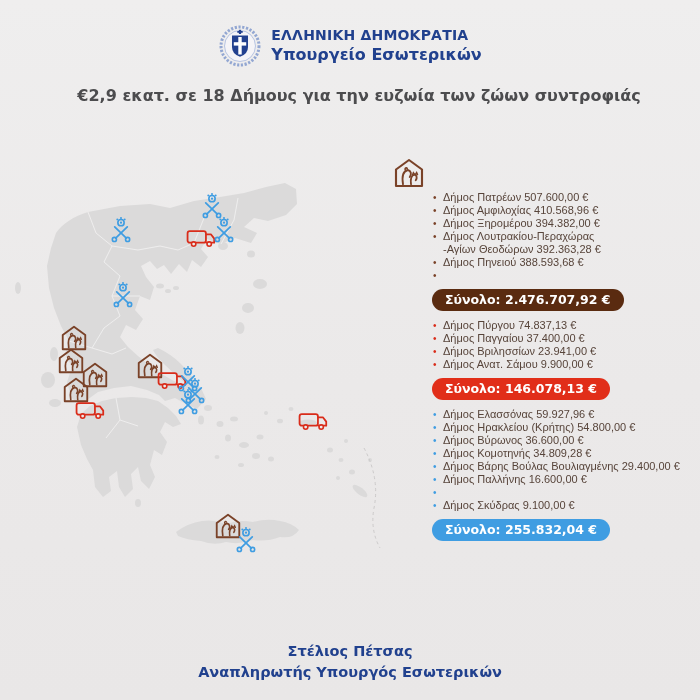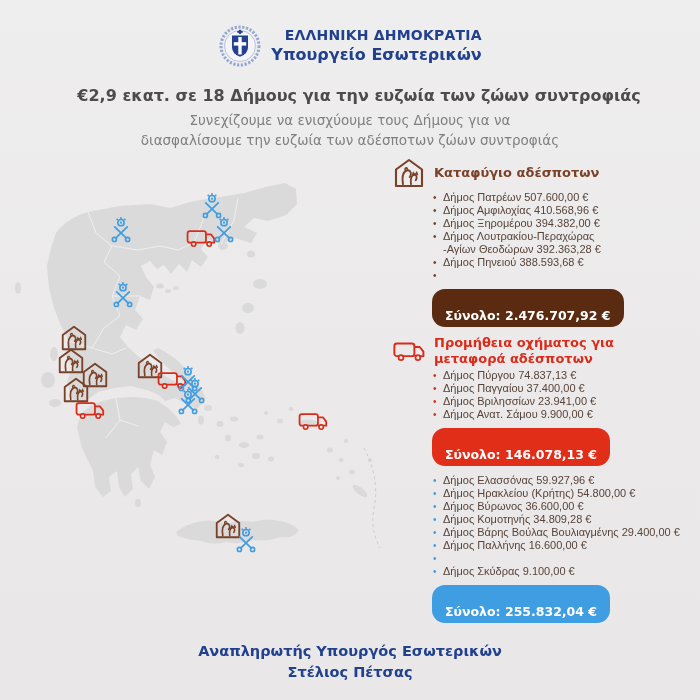--- a/index.html
+++ b/index.html
@@ -2,21 +2,21 @@
 <html><head>
 <meta charset="utf-8">
 <style>
   html,body{margin:0;padding:0;}
   body{width:700px;height:700px;font-family:"DejaVu Sans",sans-serif;}
   #stage{position:relative;width:700px;height:700px;overflow:hidden;
          background:linear-gradient(180deg,#efeeee 0%,#ebe9e9 55%,#e9e7e7 100%);}
 
   
   .gov-header{position:absolute;top:24px;left:0;width:100%;display:flex;
-              justify-content:center;align-items:center;gap:9px;text-align:right;}
+              justify-content:center;align-items:center;gap:9px;}
   .gov-text{display:flex;flex-direction:column;line-height:1.25;}
   .gov-org{font-size:14px;font-weight:bold;color:#21418e;letter-spacing:.2px;}
   .gov-dept{font-size:16px;font-weight:bold;color:#21418e;}
 
   
   .main-title{position:absolute;top:86px;left:9px;width:100%;text-align:center;
               font-size:16px;font-weight:bold;color:#4c4c4e;}
   .sub-title{position:absolute;top:110px;left:0;width:100%;text-align:center;
              font-size:13.5px;color:#7f7f81;line-height:20px;white-space:pre-line;}
 
@@ -35,21 +35,21 @@
   .sec-head{display:flex;align-items:center;gap:9px;margin:0 0 3px 2px;}
   .sec-icon{color:var(--sec-color);flex:none;}
   .sec-title{font-size:13px;font-weight:bold;color:var(--sec-color);
              line-height:15.5px;white-space:pre-line;}
   .section ul{margin:3px 0 0 42px;padding:0;list-style:none;}
   .section li{display:flex;font-family:"Liberation Sans",sans-serif;
               font-size:11px;line-height:13px;color:#57443a;white-space:nowrap;}
   .blt{flex:none;width:10px;text-align:left;color:var(--sec-color);
        font-size:10px;}
   .itx b{font-weight:normal;}
-  .badge{display:inline-block;margin:7px 0 0 41px;padding:19px 13px 4px;
+  .badge{display:inline-block;margin:7px 0 0 41px;padding:3px 13px 4px;
          border-radius:13px;background:var(--badge-bg);color:#ffffff;
          font-size:12.5px;font-weight:bold;}
 
   
   .footer{position:absolute;top:641px;left:0;width:100%;text-align:center;
           color:#21418e;font-weight:bold;font-size:14.5px;line-height:21px;}
 </style>
 </head>
 <body>
 
@@ -93,22 +93,20 @@
       <rect x="20.3" y="13" width="3.4" height="17.5" fill="#ffffff"></rect>
       <rect x="15.8" y="18.2" width="12.4" height="3.4" fill="#ffffff"></rect>
     </svg>
     <div class="gov-text">
       <span class="gov-org">ΕΛΛΗΝΙΚΗ ΔΗΜΟΚΡΑΤΙΑ</span>
       <span class="gov-dept">Υπουργείο Εσωτερικών</span>
     </div>
   </div>
 
   <div class="main-title">€2,9 εκατ. σε 18 Δήμους  για την ευζωία των ζώων συντροφιάς</div>
-  <div class="sub-title">Συνεχίζουμε να ενισχύουμε τους Δήμους για να
-διασφαλίσουμε την ευζωία των αδέσποτων ζώων συντροφιάς</div>
 
   <svg id="map" width="382" height="442" viewBox="0 0 382 442">
 
     <path class="land" d="M48,75 C54,66 66,58 80,54 L112,48 L142,46 L162,50 L186,43 L212,39 L236,35 L258,29 L277,25 L288,31 L289,46 L278,57 L260,63 L246,60 L236,69 L249,75 L243,85 L227,80 L213,86 L199,81 L193,91 L200,99 L193,109 L184,102 L179,114 L171,106 L163,116 L156,107 L149,111 L142,103 L133,108 L138,119 L146,129 L142,142 L132,138 L127,152 L135,161 L128,172 L118,167 L112,179 L120,189 L130,198 L141,207 L152,215 L164,222 L175,227 L185,223 L193,230 L198,241 L189,251 L178,246 L167,240 L157,243 L151,237 L139,232 L123,228 L106,230 L90,234 L79,242 L71,247 L63,239 L59,224 L64,209 L57,196 L61,183 L53,168 L46,150 L41,130 L39,108 L43,90 Z"></path>
 
     <path class="land" d="M150,243 L160,250 L168,258 L173,266 L165,269 L157,264 L152,274 L159,284 L154,297 L146,292 L142,307 L147,319 L141,331 L133,323 L130,309 L123,316 L125,331 L117,339 L111,329 L109,313 L101,319 L103,333 L95,339 L87,329 L85,312 L79,301 L73,287 L69,269 L73,256 L82,248 L94,243 L108,240 L124,239 L138,240 Z"></path>
 
     <path class="land" d="M150,190 Q163,196 173,206 Q182,215 189,225 L192,233 Q185,232 176,224 Q165,215 156,206 Q148,198 145,192 Z"></path>
 
     <path class="land" d="M168,374 Q180,365 194,363 Q206,361 218,366 Q231,361 245,364 Q259,360 272,363 Q284,365 291,372 Q285,381 272,379 Q259,384 245,382 Q231,387 218,384 Q206,388 193,383 Q179,382 170,378 Z"></path>
@@ -187,21 +185,20 @@
       </g>
   </svg>
 
   <div id="col">
 
     <div class="section" style="--sec-color: #7a4228; --badge-bg: #5a2b10;">
       <div class="sec-head">
         <svg class="sec-icon" width="32" height="30" viewBox="0 0 24 24">
             <use href="#sym-shelter"></use>
           </svg>
-        <div class="sec-title">Καταφύγιο αδέσποτων</div>
       </div>
       <ul>
           <li>
             <span class="blt">•</span>
             <span class="itx">Δήμος Πατρέων <b>507.600,00 €</b></span>
           </li>
           <li>
             <span class="blt">•</span>
             <span class="itx">Δήμος Αμφιλοχίας <b>410.568,96 €</b></span>
           </li>
@@ -218,27 +215,20 @@
             <span class="itx">Δήμος Πηνειού <b>388.593,68 €</b></span>
           </li>
           <li>
             <span class="blt">•</span>
           </li>
         </ul>
       <span class="badge">Σύνολο: 2.476.707,92 €</span>
     </div>
 
     <div class="section" style="--sec-color: #d92c1a; --badge-bg: #e12e19;">
-      <div class="sec-head">
-        <svg class="sec-icon" width="32" height="24" viewBox="0 0 28 20">
-            <use href="#sym-van"></use>
-          </svg>
-        <div class="sec-title">Προμήθεια οχήματος για
-μεταφορά αδέσποτων</div>
-      </div>
       <ul>
           <li>
             <span class="blt">•</span>
             <span class="itx">Δήμος Πύργου <b>74.837,13 €</b></span>
           </li>
           <li>
             <span class="blt">•</span>
             <span class="itx">Δήμος Παγγαίου <b>37.400,00 €</b></span>
           </li>
           <li>
@@ -286,17 +276,17 @@
             <span class="blt">•</span>
             <span class="itx">Δήμος Σκύδρας <b>9.100,00 €</b></span>
           </li>
         </ul>
       <span class="badge">Σύνολο: 255.832,04 €</span>
     </div>
 
   </div>
 
   <div class="footer">
+    <div>Στέλιος Πέτσας</div>
     <div>Αναπληρωτής Υπουργός Εσωτερικών</div>
-    <div>Στέλιος Πέτσας</div>
   </div>
 
 </div>
 
 </body></html>

